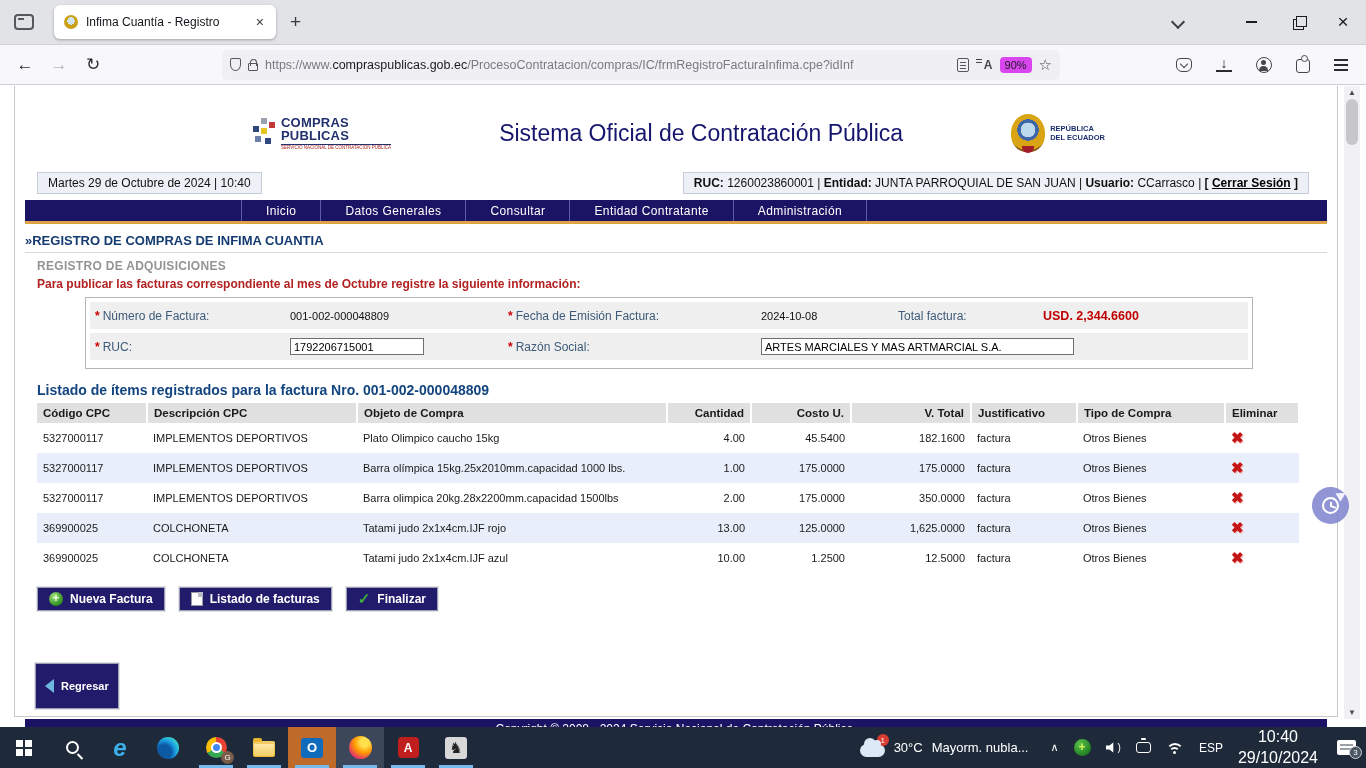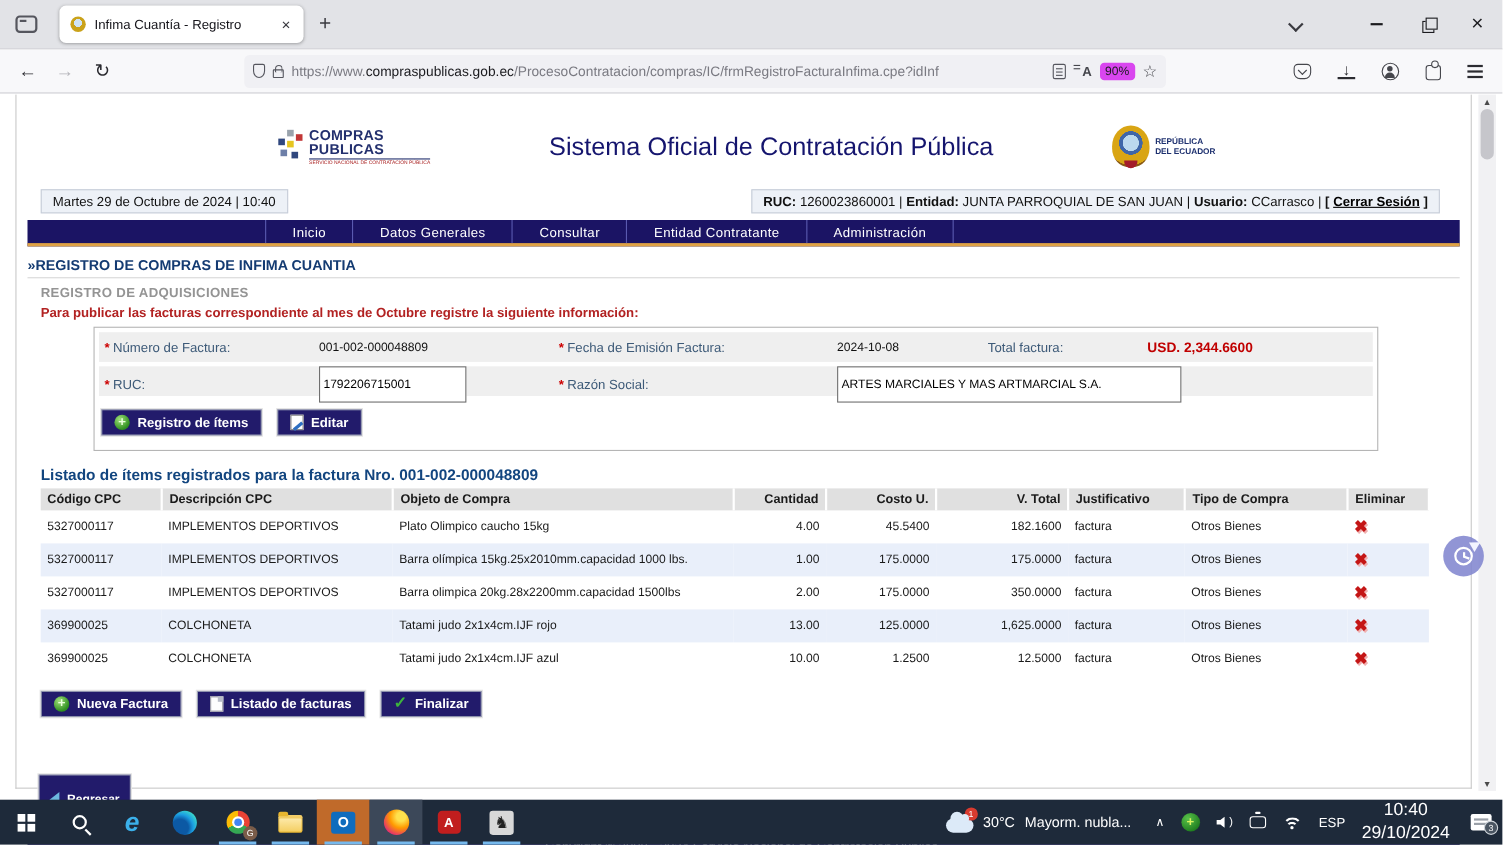--- a/index.html
+++ b/index.html
@@ -85,21 +85,21 @@
   .breadcrumb { font-size:13px; font-weight:bold; color:#143b72; }
   .section-sub { margin:6px 0 2px 12px; font-size:12px; font-weight:bold; color:#949494; letter-spacing:.3px; }
   .instruction { margin:4px 0 6px 12px; font-size:12px; font-weight:bold; color:#b22222; }
 
   .form-box { margin-left:60px; width:1168px; border:1px solid #b5b5b5; background:#fff; padding:4px; }
   .form-row { display:grid; grid-template-columns:200px 213px 258px 132px 150px 1fr; align-items:center; background:#efefef; height:27px; margin-bottom:4px; }
   .f-label { color:#3d5a78; font-size:12px; padding-left:5px; white-space:nowrap; }
   .req { color:#cc0000; font-weight:bold; margin-right:3px; }
   .f-val { font-size:11px; color:#111; }
   .f-total { font-size:12.5px; font-weight:bold; color:#c00000; }
-  .f-input { height:33px; border:1px solid #6f6f6f; background:#fff; font-size:11px; padding:0 3px; }
+  .f-input { height:17px; border:1px solid #6f6f6f; background:#fff; font-size:11px; padding:0 3px; }
   .ruc-input { width:134px; }
   .razon-input { width:313px; grid-column:4 / span 2; }
   .form-btn-row { display:flex; gap:14px; padding:8px 2px 9px 2px; background:#fff; }
 
   .btn-navy { background:#221b6b; border:1px solid #9aa0b5; outline:1px solid #e3e3e3; color:#fff; font-weight:bold; font-size:12px; padding:4px 11px; display:inline-flex; align-items:center; gap:7px; cursor:pointer; }
   .plus-ic { width:14px; height:14px; border-radius:50%; background:radial-gradient(circle at 35% 30%, #9fe07a, #2e8f1f 70%); position:relative; flex:0 0 auto; }
   .plus-ic::before { content:"+"; position:absolute; left:0; right:0; top:-1px; text-align:center; color:#eaffdd; font-size:12px; font-weight:bold; line-height:15px; }
   .edit-ic { width:12px; height:14px; background:#fff; border:1px solid #8a8a8a; position:relative; flex:0 0 auto; }
   .edit-ic::before { content:""; position:absolute; left:1px; top:8px; width:10px; height:3px; background:#2d6fc2; transform:rotate(-40deg); }
   .doc-ic { width:12px; height:14px; background:#fdfdfd; border:1px solid #9a9aa5; position:relative; flex:0 0 auto; }
@@ -297,30 +297,20 @@
         <span class="f-val">2024-10-08</span>
         <span class="f-label">Total factura:</span>
         <span class="f-total">USD. 2,344.6600</span>
       </div>
       <div class="form-row">
         <span class="f-label"><b class="req">*</b><span>RUC:</span></span>
         <input class="f-input ruc-input" value="1792206715001" style="">
         <span class="f-label"><b class="req">*</b><span>Razón Social:</span></span>
         <input class="f-input razon-input" value="ARTES MARCIALES Y MAS ARTMARCIAL S.A." style="">
       </div>
-      <div class="form-btn-row">
-        <button class="btn-navy">
-            <span class="plus-ic"></span>
-            <span>Registro de ítems</span>
-          </button>
-        <button class="btn-navy">
-            <span class="edit-ic"></span>
-            <span>Editar</span>
-          </button>
-      </div>
     </div>
 
     <div class="items-title">Listado de ítems registrados para la factura Nro. 001-002-000048809</div>
 
     <table class="items-table">
       <thead>
           <tr>
             <th class="c-code">Código CPC</th>
             <th class="c-desc">Descripción CPC</th>
             <th class="c-obj">Objeto de Compra</th>

